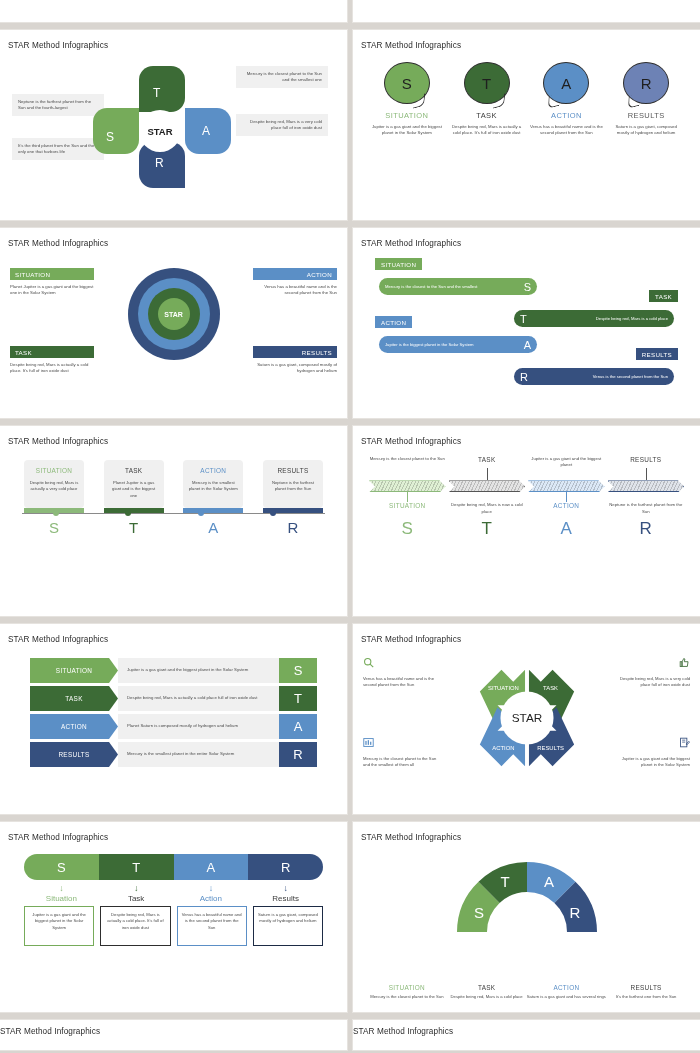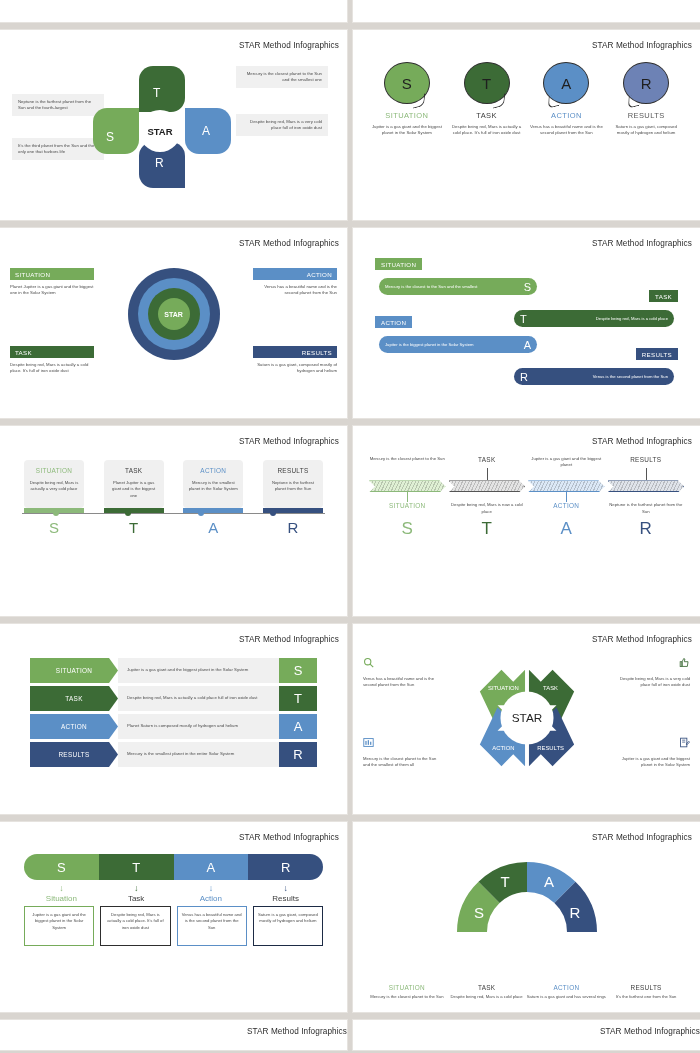--- a/index.html
+++ b/index.html
@@ -1,21 +1,21 @@
 <!DOCTYPE html>
 <html><head>
 <meta charset="utf-8">
 <style>
   * { box-sizing: border-box; margin:0; padding:0; }
   html,body { width:700px; height:1053px; background:#d9d5d0; font-family:"Liberation Sans", sans-serif; }
   #grid { display:grid; grid-template-columns:347px 347px; column-gap:6px; row-gap:8px; padding:0 0 0 0; }
   .slide { width:347px; height:190px; background:#ffffff; position:relative; overflow:hidden;
            box-shadow:0 0 0 1px #e6e3df; }
   .slide-inner { position:absolute; left:8px; right:8px; top:4px; bottom:6px; }
-  .title { text-align:right; font-size:8.2px; color:#2b2b2b; font-weight:400; letter-spacing:.1px; padding-top:7px;}
+  .title { text-align:left; font-size:8.2px; color:#2b2b2b; font-weight:400; letter-spacing:.1px; padding-top:7px;}
   .cut-top { height:22px; }
   .cut-bot { height:30px; }
   
   .gS{background:#76ab5a}.gT{background:#3c6b36}.bA{background:#5b8fc6}.bR{background:#36507f}
   .tS{color:#8cb97a}.tT{color:#3c6b36}.tA{color:#5b8fc6}.tR{color:#36507f}
   .body-txt{font-size:4.3px;line-height:1.45;color:#4a4a4a;}
   .lbl{font-size:6.4px;letter-spacing:.3px;}
   
   .s1wrap{position:relative;height:150px;margin-top:2px;}
   .petal{position:absolute;width:46px;height:46px;}

